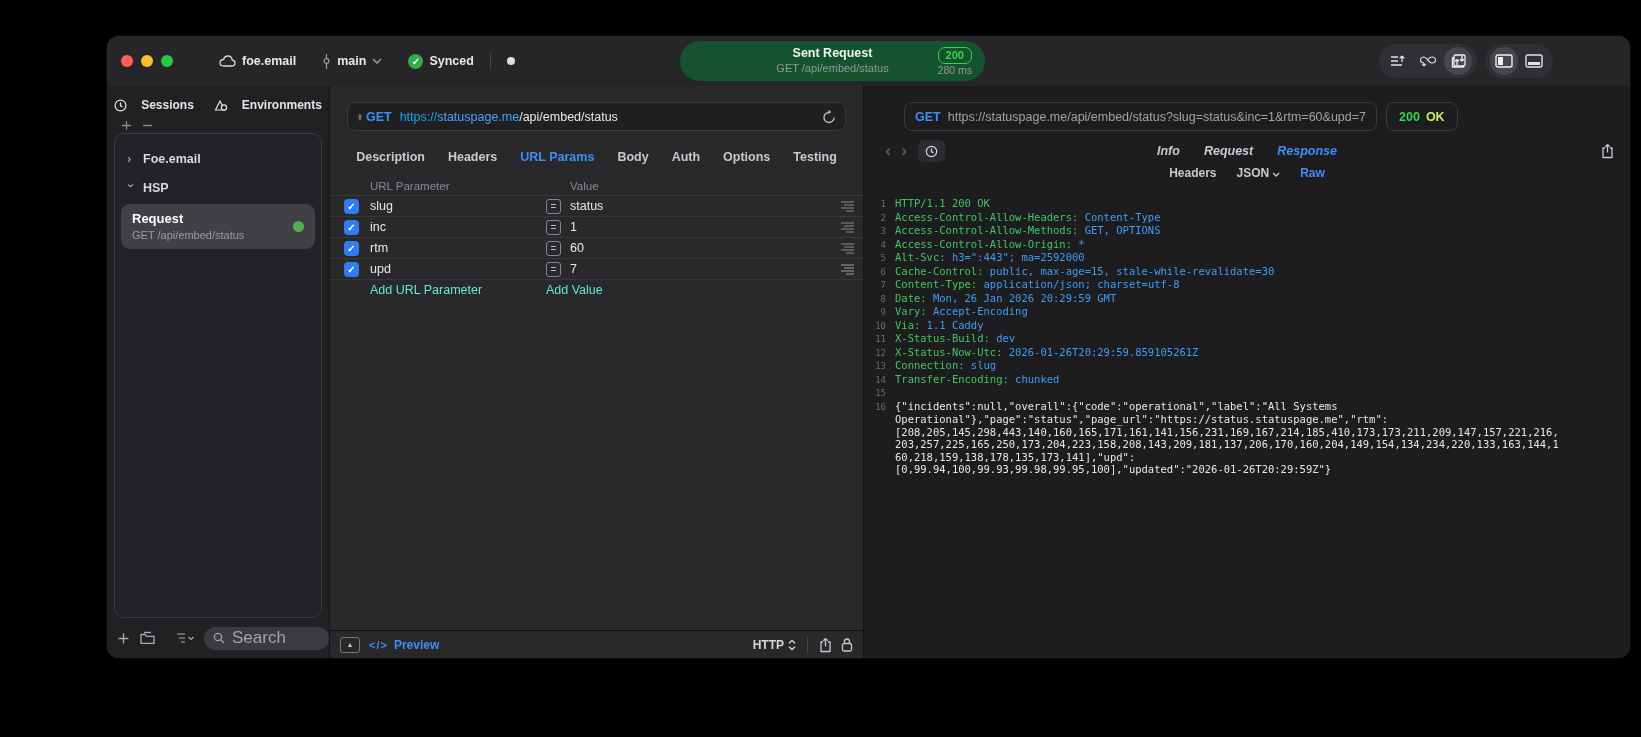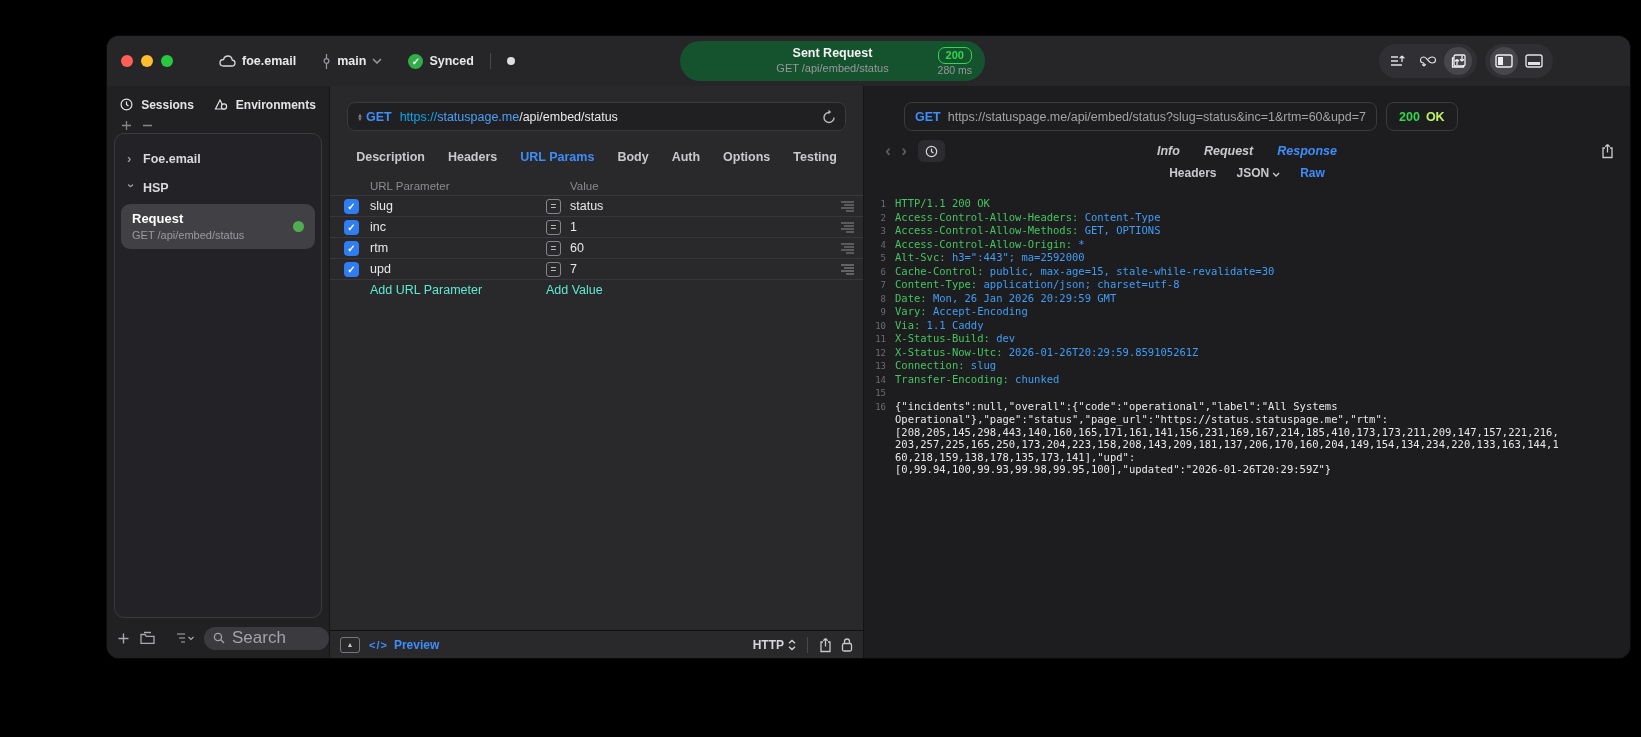--- a/index.html
+++ b/index.html
@@ -31,21 +31,21 @@
   .tb-dur{color:#98989e;font-size:10.5px;margin-top:0px;}
   .tb-right{position:absolute;right:77px;top:8px;display:flex;gap:8px;}
   .tr-group{display:flex;align-items:center;background:#303034;border-radius:17px;height:34px;padding:0 5px;gap:2px;}
   .tr-btn{width:28px;height:28px;border-radius:50%;display:flex;align-items:center;justify-content:center;color:#e2e2e6;}
   .tr-btn.active{background:#46464b;}
   
   .content{flex:1;display:flex;min-height:0;}
   .sidebar{width:222px;flex:none;background:#212124;display:flex;flex-direction:column;border-right:1px solid #141416;}
   .sb-tabs{height:26px;margin-top:6px;display:flex;justify-content:center;gap:20px;align-items:center;
     color:#e4e4e8;font-size:12px;font-weight:700;}
-  .sb-tab{display:flex;align-items:flex-start;gap:8px;}
+  .sb-tab{display:flex;align-items:flex-end;gap:14px;}
   .sb-addrow{height:15px;display:flex;gap:10px;align-items:center;padding-left:14px;color:#86868c;}
   .sb-box{flex:1;margin:0 7px 4px;border:1px solid #3b3b3f;border-radius:10px;background:#232327;
     display:flex;flex-direction:column;padding-top:10px;min-height:0;}
   .titem{display:flex;align-items:center;gap:7px;padding:7px 12px;color:#d9d9dd;font-size:12.5px;font-weight:700;}
   .tchev{color:#98989e;font-size:13px;display:inline-block;width:9px;transform-origin:45% 50%;}
   .tchev.exp{transform:rotate(90deg);}
   .req-card{margin:2px 6px;background:#404045;border-radius:9px;padding:7px 11px;display:flex;align-items:center;}
   .req-txt{flex:1;line-height:1.3;}
   .req-title{color:#ffffff;font-size:13px;font-weight:700;}
   .req-sub{color:#9a9aa0;font-size:11px;}

